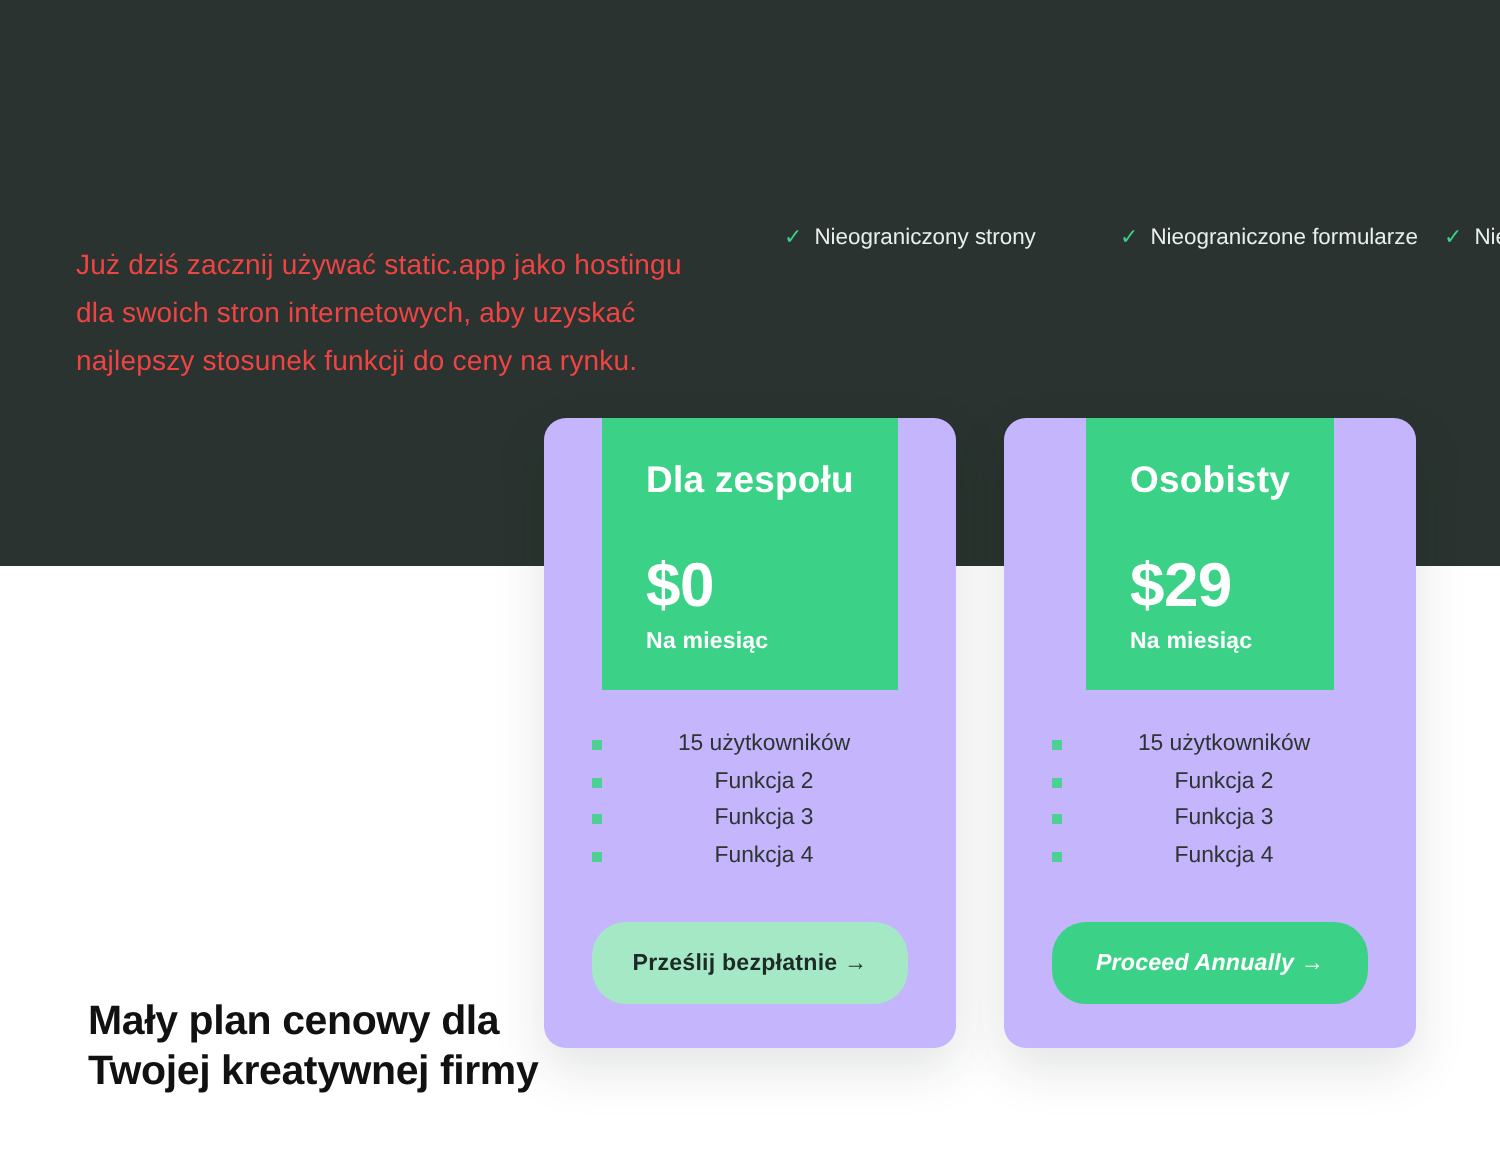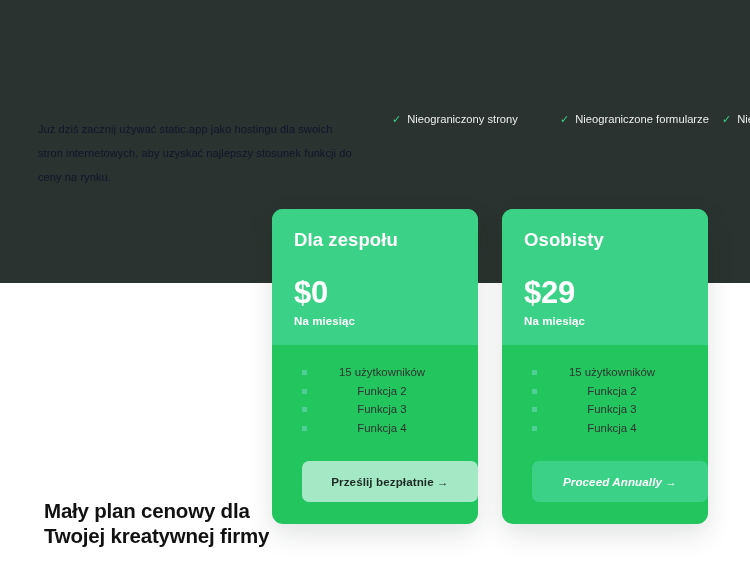--- a/index.html
+++ b/index.html
@@ -23,22 +23,22 @@
     width: 750px;
     height: 283px;
     background: #2a332f;
   }
 
   #hero-intro {
     position: absolute;
     left: 38px;
     top: 106px;
     width: 320px;
-    color: #0f172a;
-    font-size: 11px;
+    color: #ef4444;
+    font-size: 14px;
     line-height: 24px;
     letter-spacing: 0.1px;
   }
 
   
   #feature-grid {
     position: absolute;
     left: 392px;
     top: 108px;
     width: 330px;
@@ -61,26 +61,27 @@
     margin-right: 6px;
     line-height: 1;
     display: inline-block;
   }
 
   
   .pricing-card {
     position: absolute;
     top: 209px;
     width: 206px;
-    background: #22c55e;
+    background: #c4b5fd;
     border-radius: 11px;
     box-shadow: 0 10px 26px rgba(24, 40, 33, 0.13);
     overflow: hidden;
     display: flex;
     flex-direction: column;
+    align-items: center;
   }
   #card-team { left: 272px; }
   #card-personal { left: 502px; }
 
   .card-head {
     background: #3bd287;
     height: 136px;
     padding: 20px 22px 0 22px;
     box-sizing: border-box;
     color: #ffffff;
@@ -132,22 +133,22 @@
     width: 5px;
     height: 5px;
     background: #4ecf93;
     display: block;
   }
 
   .card-cta {
     margin: 24px auto 22px auto;
     display: block;
     border: none;
-    border-radius: 7px;
-    width: 176px;
+    border-radius: 17px;
+    width: 158px;
     height: 41px;
     font-family: "Liberation Sans", sans-serif;
     font-size: 11.6px;
     font-weight: bold;
     letter-spacing: 0.1px;
     cursor: pointer;
   }
   .cta-soft {
     background: #a5e8c6;
     color: #1e2a25;

